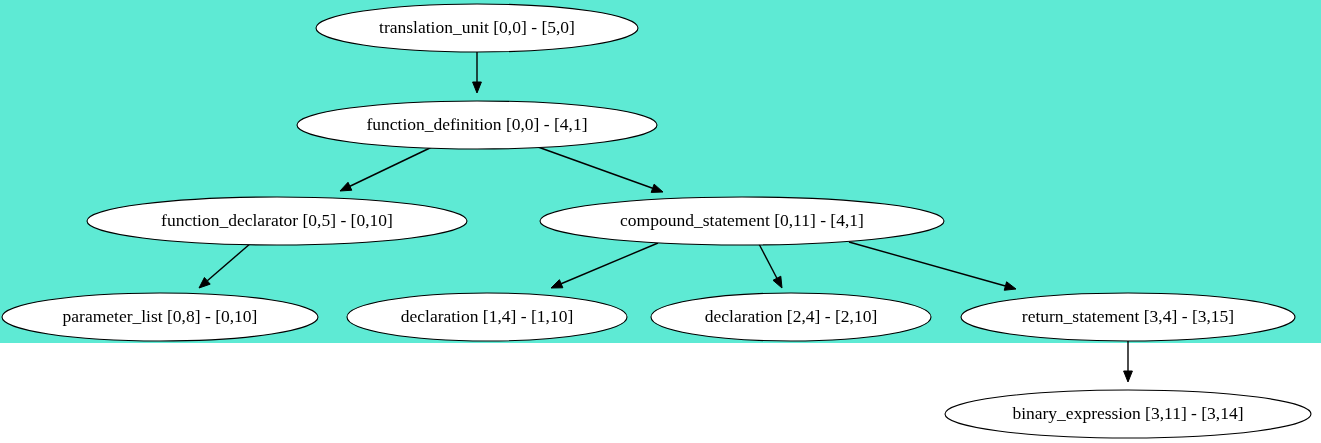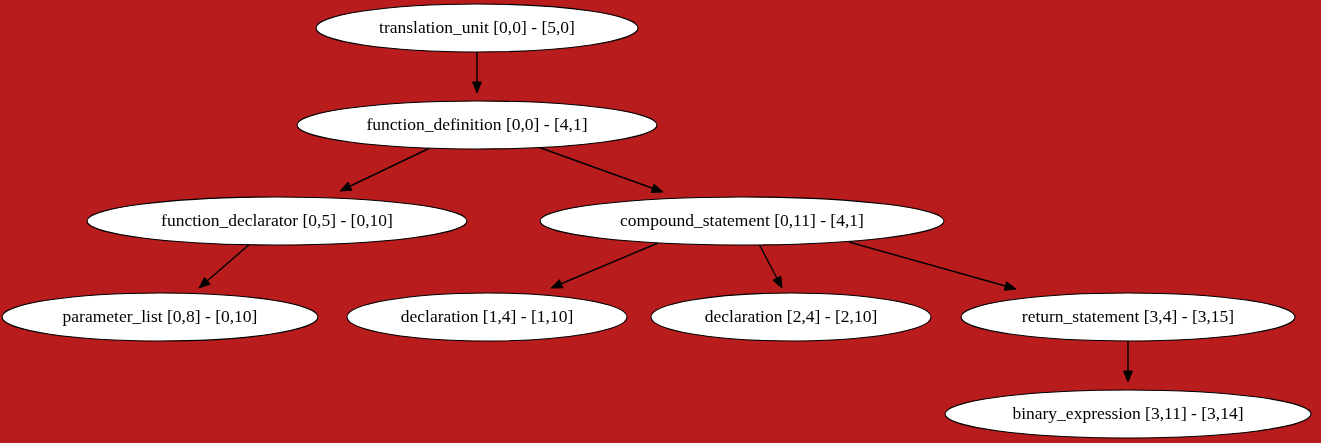--- a/index.html
+++ b/index.html
@@ -10,22 +10,22 @@
   }
   body {
     width: 1321px;
     height: 443px;
     overflow: hidden;
     font-family: "Liberation Serif", "DejaVu Serif", serif;
   }
   #graph-root {
     position: relative;
     width: 1321px;
-    height: 443px;
-    background: #b91c1c;
+    height: 343px;
+    background: #5eead4;
   }
   svg#tree-svg {
     display: block;
     width: 1321px;
     height: 443px;
   }
   .node-ellipse {
     fill: #ffffff;
     stroke: #000000;
     stroke-width: 1.1;

